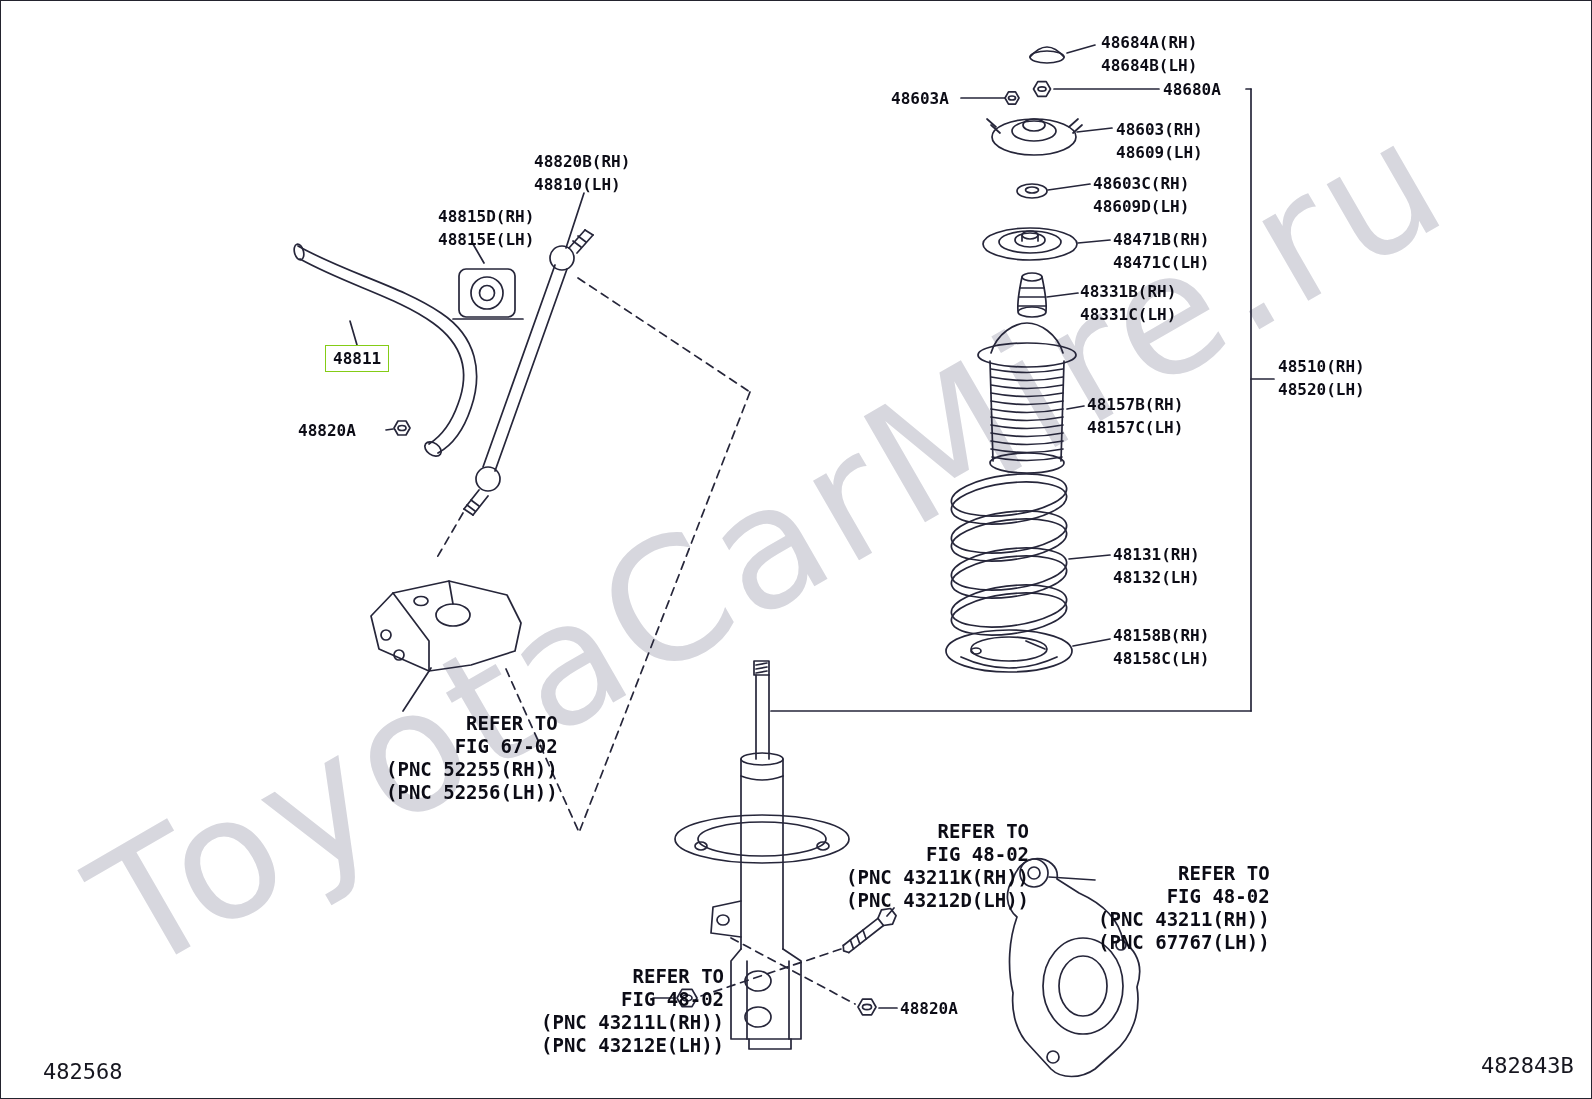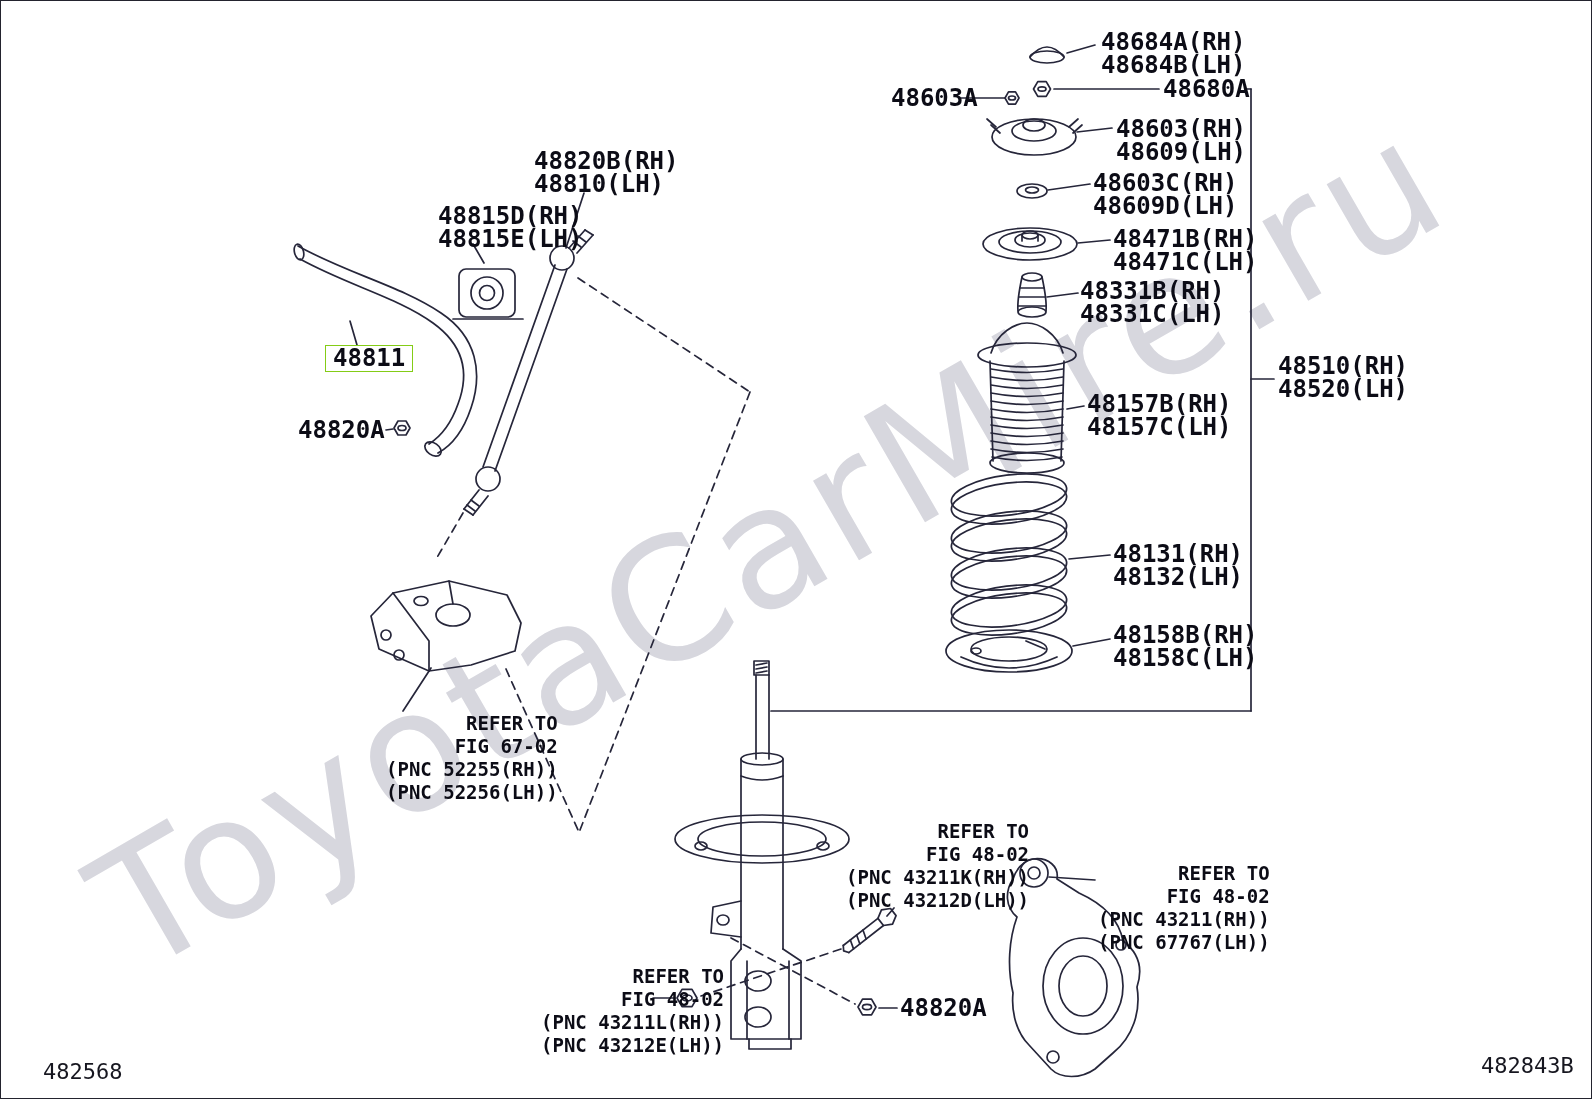--- a/index.html
+++ b/index.html
@@ -7,21 +7,21 @@
         border:1px solid #23232e;box-sizing:border-box;
         font-family:"DejaVu Sans Mono","Liberation Mono",monospace;}
   #watermark{position:absolute;left:60px;top:840px;z-index:1;
              font-family:"DejaVu Sans","Liberation Sans",sans-serif;
              font-size:168px;letter-spacing:6px;color:#d7d7de;white-space:nowrap;
              transform:rotate(-30deg);transform-origin:0 0;user-select:none;}
   svg#art{position:absolute;left:0;top:0;z-index:2;}
   svg#art *{stroke:#26263a;fill:none;stroke-width:1.7;stroke-linecap:round;stroke-linejoin:round;}
   svg#art .thin{stroke-width:1.3;}
   svg#art .dash{stroke-dasharray:8 6;stroke-width:1.5;}
-  .plabel{position:absolute;z-index:3;font-weight:bold;font-size:24px;line-height:23px;
+  .plabel{position:absolute;z-index:3;font-weight:bold;font-size:16px;line-height:23px;
           color:#0c0c16;white-space:nowrap;}
   .boxed{border:1px solid #84cc16;padding:0 7px;line-height:25px;}
   .refnote{position:absolute;z-index:3;font-weight:bold;font-size:19px;line-height:23px;
            color:#0c0c16;white-space:nowrap;text-align:right;}
   .corner{position:absolute;z-index:3;font-size:22px;color:#16161f;font-weight:normal;}
 </style>
 </head>
 <body>
 
 <div id="page">

